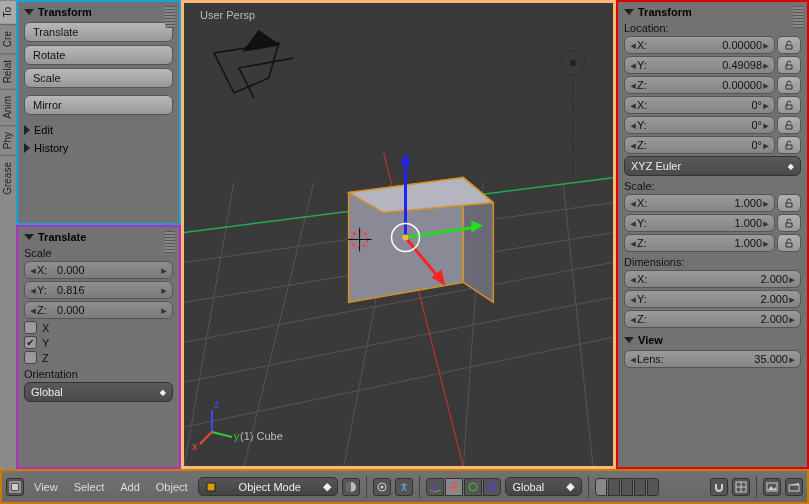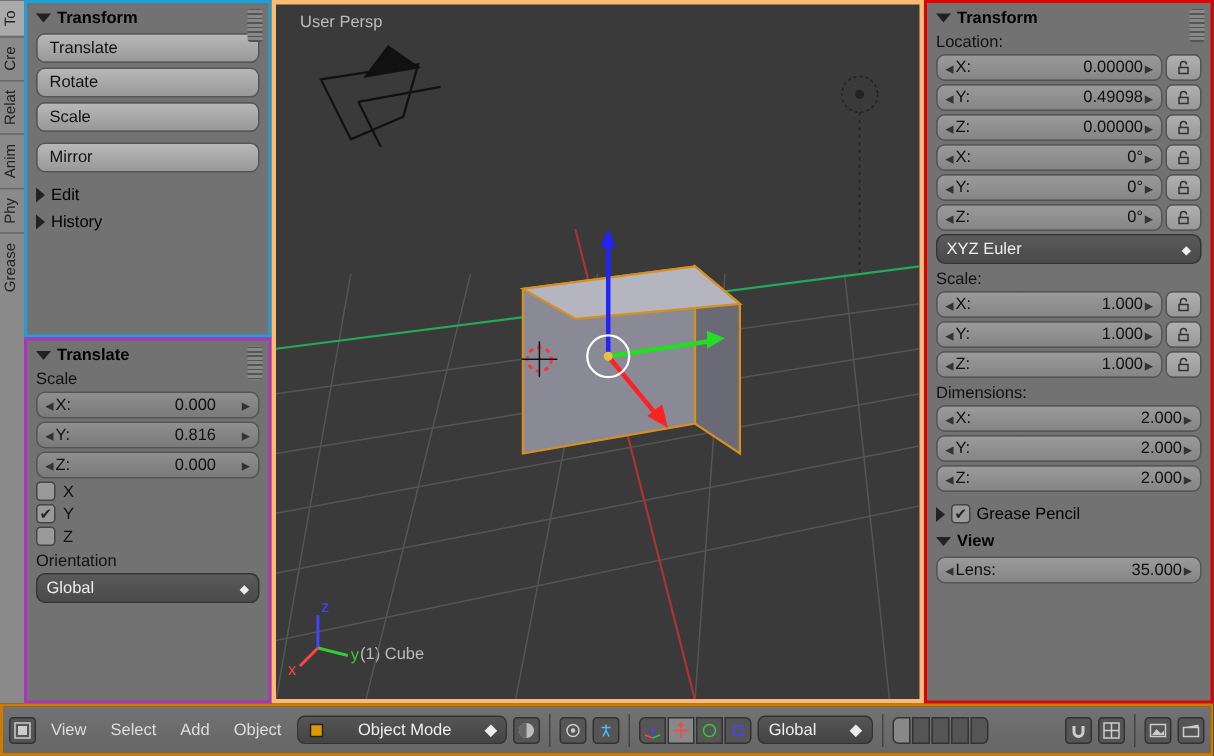--- a/index.html
+++ b/index.html
@@ -22,21 +22,21 @@
 .disclosure.closed { border-top:0; border-bottom:0; border-left:6px solid #222; border-right:0; border-top:5px solid transparent; border-bottom:5px solid transparent; }
 
 .btn { background: linear-gradient(#b8b8b8,#989898); border:1px solid #555; border-radius:6px; color:#111; padding:3px 8px; margin-bottom:3px; cursor:pointer; text-align:left; width:100%; }
 
 .sub-header { display:flex; align-items:center; color:#000; margin-top:6px; }
 .label-dark { color:#111; margin:4px 0 2px; }
 
 .num-row { display:flex; align-items:center; background:linear-gradient(#8f8f8f,#7a7a7a); border:1px solid #555; border-radius:6px; height:18px; margin-bottom:2px; padding:0 4px; color:#111; }
 .num-row .arrow { width:8px; text-align:center; color:#333; cursor:pointer; }
 .num-row .lab { flex:0 0 20px; }
-.num-row .val { flex:1; text-align:right; padding-right:16px; }
+.num-row .val { flex:1; text-align:left; padding-right:16px; }
 
 .check-row { display:flex; align-items:center; gap:5px; margin-bottom:2px; color:#111; }
 .checkbox { width:13px; height:13px; background:#9a9a9a; border:1px solid #444; border-radius:3px; display:inline-flex; align-items:center; justify-content:center; }
 .checkbox.checked::after { content:"✔"; font-size:10px; color:#222; }
 
 .dropdown { background:linear-gradient(#5a5a5a,#4a4a4a); border:1px solid #333; border-radius:6px; color:#eee; padding:3px 6px; display:flex; justify-content:space-between; align-items:center; cursor:pointer; }
 .dropdown .dd-arr { font-size:8px; }
 
 .grip { position:absolute; top:4px; right:4px; width:10px; height:22px; background:repeating-linear-gradient(#555,#555 1px,#888 1px,#888 3px); border-radius:2px; }
 
@@ -370,25 +370,20 @@
       </div>
     <div class="prop-row">
         <div class="prop-field">
           <span class="arrow">◂</span>
           <span class="lab">Z:</span>
           <span class="val">2.000</span>
           <span class="arrow">▸</span>
         </div>
       </div>
 
-    <div class="sub-header" style="margin-top:8px">
-        <span class="disclosure closed"></span>
-        <span class="checkbox checked" style="margin-right:4px"></span>
-        <span>Grease Pencil</span>
-      </div>
     <div class="panel-header" style="margin-top:6px">
         <span class="disclosure"></span>
         <span>View</span>
       </div>
     <div class="prop-row">
         <div class="prop-field">
           <span class="arrow">◂</span>
           <span class="lab" style="flex-basis:34px">Lens:</span>
           <span class="val">35.000</span>
           <span class="arrow">▸</span>

